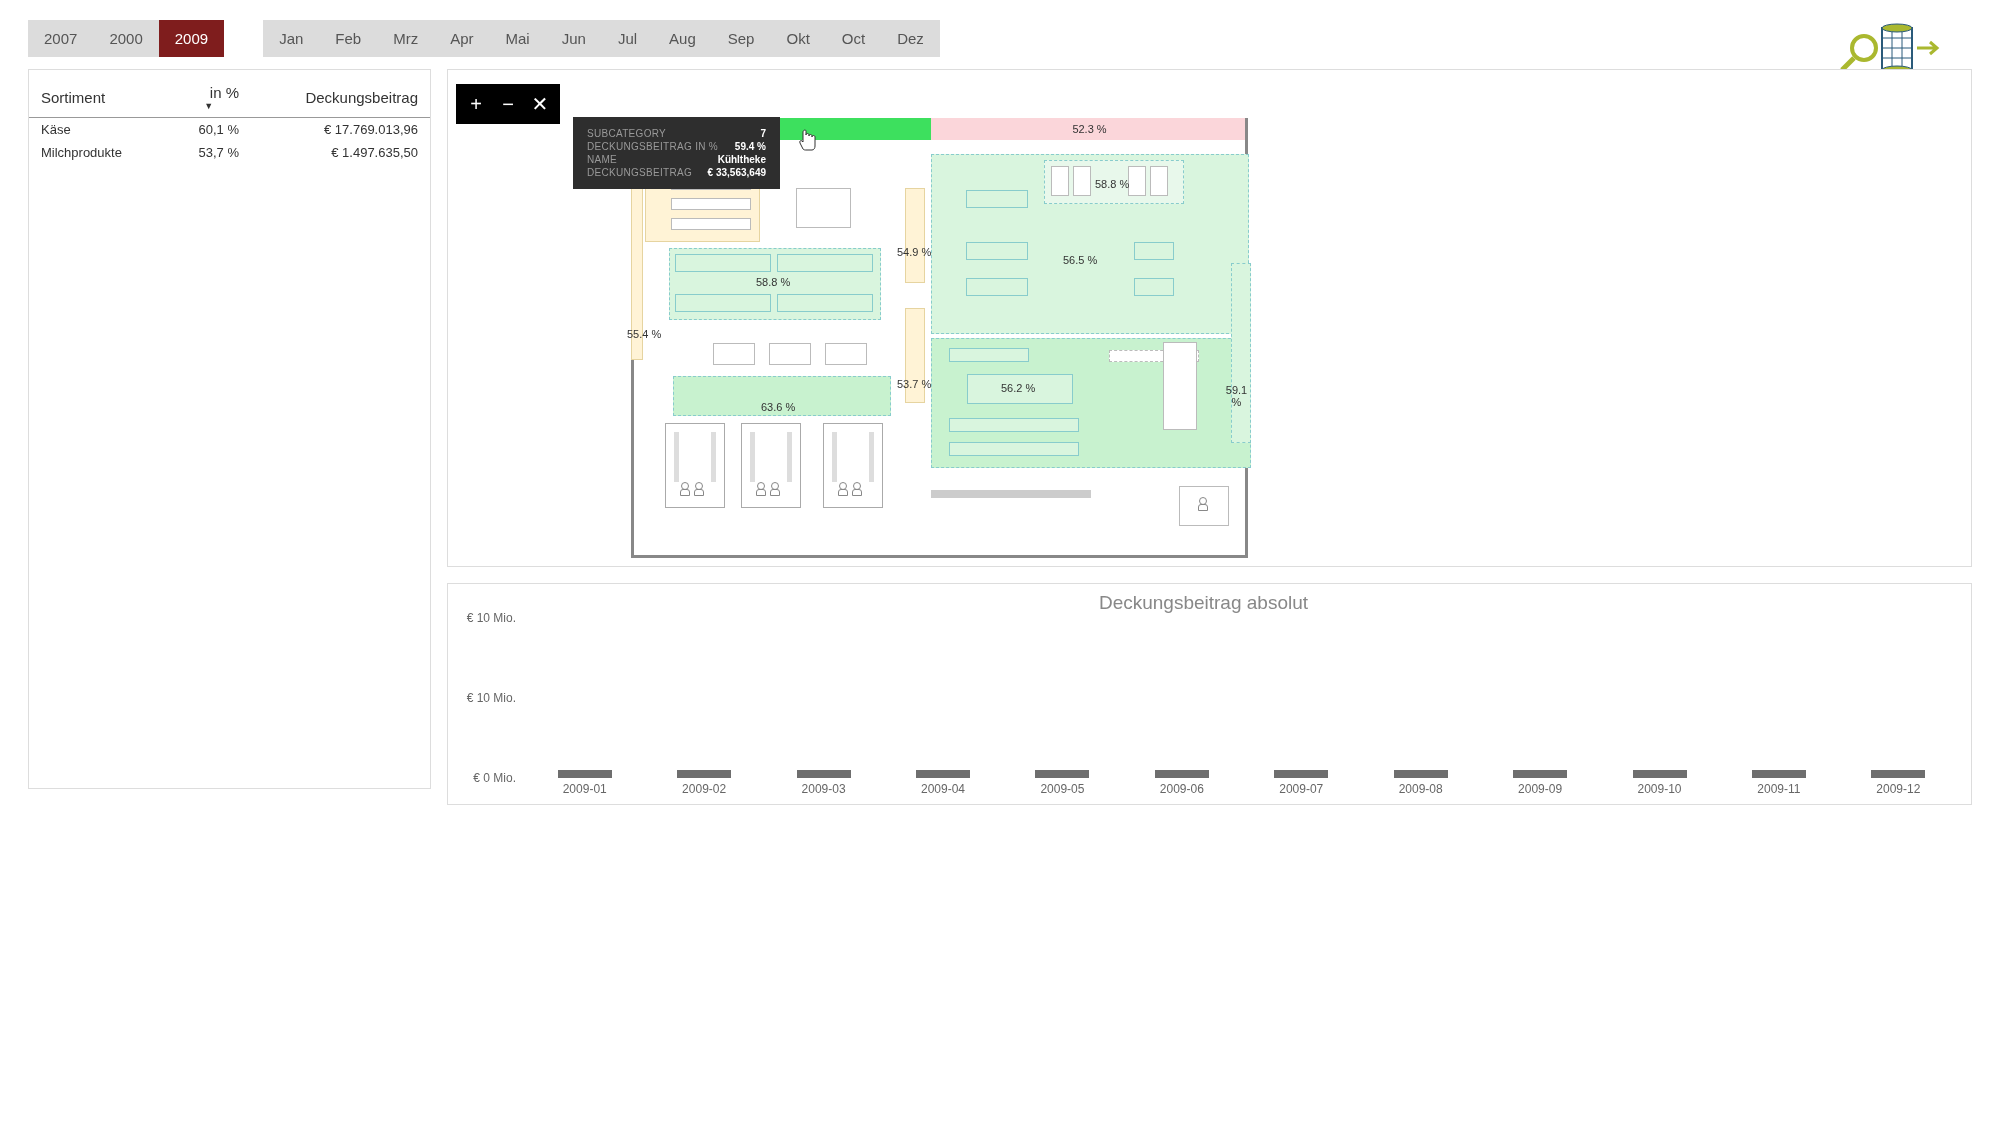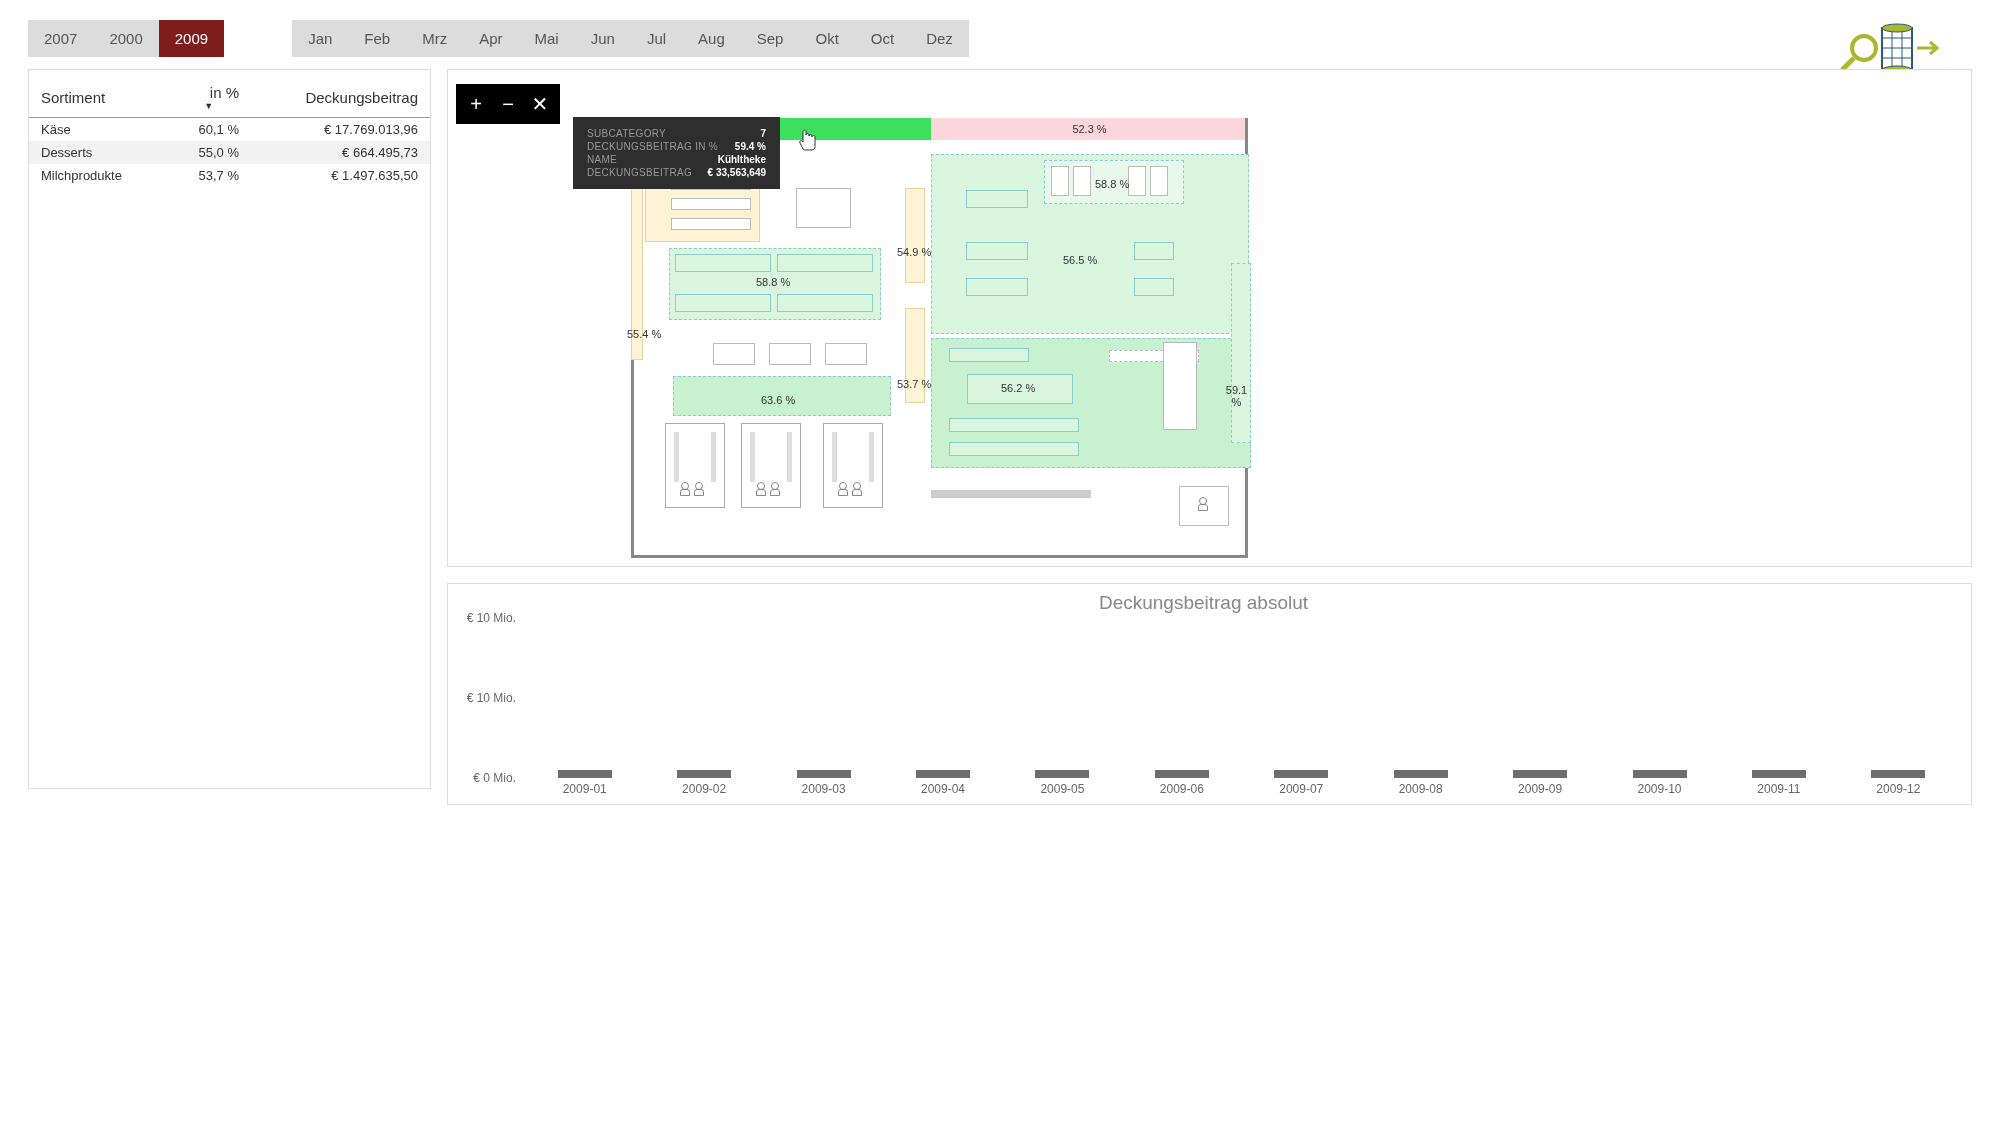--- a/index.html
+++ b/index.html
@@ -2,21 +2,21 @@
 <html><head>
 <meta charset="utf-8">
 <style>
   * { box-sizing: border-box; margin: 0; padding: 0; }
   body { font-family: 'Segoe UI', Arial, sans-serif; background: #fff; color: #333; font-size: 13px; }
   .container { width: 2000px; height: 1148px; position: relative; padding: 20px 28px; }
 
   
   .filters { display: flex; align-items: center; gap: 8px; margin-bottom: 12px; }
   .year-group, .month-group { display: flex; gap: 0; }
-  .year-group { margin-right: 60px; }
+  .year-group { margin-right: 31px; }
   .filter-btn { background: #dcdcdc; border: none; padding: 10px 16px; font-size: 15px; cursor: pointer; color: #555; }
   .filter-btn.active { background: #7f1d1d; color: #fff; }
 
   
   .logo { position: absolute; top: 20px; right: 38px; width: 140px; height: 65px; }
 
   
   .viz-icons { position: absolute; top: 90px; right: 30px; display: flex; gap: 10px; align-items: center; color: #888; font-size: 14px; }
   .viz-icons span { cursor: pointer; }
 
@@ -145,25 +145,20 @@
             <th><span>in %</span><span class="sort-indicator">▼</span></th>
             <th>Deckungsbeitrag</th>
           </tr>
         </thead>
         <tbody>
           <tr>
             <td>Käse</td>
             <td>60,1 %</td>
             <td>€ 17.769.013,96</td>
           </tr>
-          <tr class="alt">
-            <td>Desserts</td>
-            <td>55,0 %</td>
-            <td>€ 664.495,73</td>
-          </tr>
           <tr>
             <td>Milchprodukte</td>
             <td>53,7 %</td>
             <td>€ 1.497.635,50</td>
           </tr>
         </tbody>
       </table>
     </div>
 
     <div class="right-panel">
@@ -223,21 +218,21 @@
           <div class="fp-shelf" style="left:146px;top:176px;width:96px;height:18px"></div>
           <span class="fp-label" style="left:125px;top:158px">58.8 %</span>
 
           <div class="fp-box" style="left:165px;top:70px;width:55px;height:40px"></div>
 
           <div class="fp-box" style="left:82px;top:225px;width:42px;height:22px"></div>
           <div class="fp-box" style="left:138px;top:225px;width:42px;height:22px"></div>
           <div class="fp-box" style="left:194px;top:225px;width:42px;height:22px"></div>
 
           <div class="fp-zone" style="left:42px;top:258px;width:218px;height:40px"></div>
-          <span class="fp-label" style="left:130px;top:276px">63.6 %</span>
+          <span class="fp-label" style="left:130px;top:283px">63.6 %</span>
 
           <div class="fp-checkout" style="left:34px;top:305px;width:60px;height:85px">
             <div style="position:absolute;left:8px;top:8px;width:5px;height:50px;background:#ddd"></div>
             <div style="position:absolute;right:8px;top:8px;width:5px;height:50px;background:#ddd"></div>
             <div style="position:absolute;bottom:10px;left:14px"><span class="fp-person"></span> <span class="fp-person"></span></div>
           </div>
           <div class="fp-checkout" style="left:110px;top:305px;width:60px;height:85px">
             <div style="position:absolute;left:8px;top:8px;width:5px;height:50px;background:#ddd"></div>
             <div style="position:absolute;right:8px;top:8px;width:5px;height:50px;background:#ddd"></div>
             <div style="position:absolute;bottom:10px;left:14px"><span class="fp-person"></span> <span class="fp-person"></span></div>

